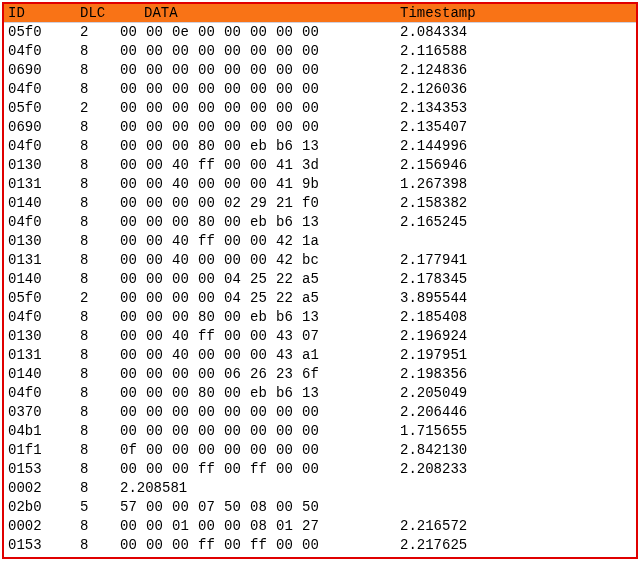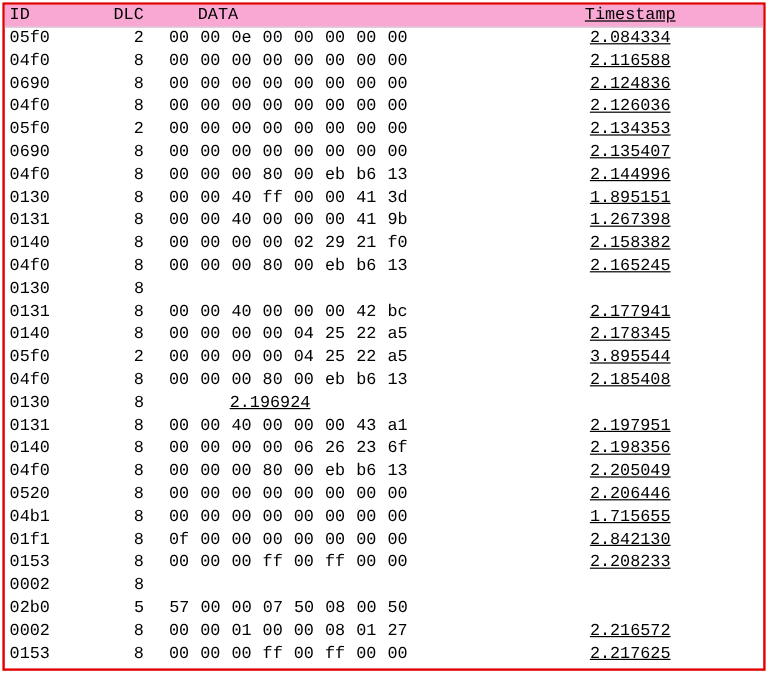--- a/index.html
+++ b/index.html
@@ -11,35 +11,35 @@
     width:640px;
   }
   .frame{
     border:2px solid #e00000;
     box-sizing:border-box;
     width:636px;
     margin:2px;
   }
   .hdr{
     display:flex;
-    background:#f9a8d4;
+    background:#f97316;
     padding:1px 0 1px 4px;
     border-bottom:1px solid #d0d0dc;
     white-space:pre;
   }
   .row{
     display:flex;
     padding:0 0 0 4px;
     white-space:pre;
     line-height:19px;
   }
   .c-id{width:72px;}
-  .c-dlc{width:40px;text-align:right;}
-  .c-data{width:280px;margin-left:21px;}
-  .c-ts{width:210px;text-align:center;padding-right:6px;text-decoration:underline;}
+  .c-dlc{width:40px;}
+  .c-data{width:280px;}
+  .c-ts{width:210px;text-align:left;padding-right:6px;}
   .hdr .c-data{padding-left:24px;box-sizing:border-box;}
   .byte{display:inline-block;width:26px;}
   #rows{padding-bottom:2px;}
 </style>
 </head>
 <body>
 
 <div class="frame">
   <div class="hdr">
     <span class="c-id">ID</span>
@@ -48,35 +48,35 @@
     <span class="c-ts">Timestamp</span>
   </div>
   <div id="rows">
       <div class="row"><span class="c-id">05f0</span><span class="c-dlc">2</span><span class="c-data"><span class="byte">00</span><span class="byte">00</span><span class="byte">0e</span><span class="byte">00</span><span class="byte">00</span><span class="byte">00</span><span class="byte">00</span><span class="byte">00</span></span><span class="c-ts">2.084334</span></div>
       <div class="row"><span class="c-id">04f0</span><span class="c-dlc">8</span><span class="c-data"><span class="byte">00</span><span class="byte">00</span><span class="byte">00</span><span class="byte">00</span><span class="byte">00</span><span class="byte">00</span><span class="byte">00</span><span class="byte">00</span></span><span class="c-ts">2.116588</span></div>
       <div class="row"><span class="c-id">0690</span><span class="c-dlc">8</span><span class="c-data"><span class="byte">00</span><span class="byte">00</span><span class="byte">00</span><span class="byte">00</span><span class="byte">00</span><span class="byte">00</span><span class="byte">00</span><span class="byte">00</span></span><span class="c-ts">2.124836</span></div>
       <div class="row"><span class="c-id">04f0</span><span class="c-dlc">8</span><span class="c-data"><span class="byte">00</span><span class="byte">00</span><span class="byte">00</span><span class="byte">00</span><span class="byte">00</span><span class="byte">00</span><span class="byte">00</span><span class="byte">00</span></span><span class="c-ts">2.126036</span></div>
       <div class="row"><span class="c-id">05f0</span><span class="c-dlc">2</span><span class="c-data"><span class="byte">00</span><span class="byte">00</span><span class="byte">00</span><span class="byte">00</span><span class="byte">00</span><span class="byte">00</span><span class="byte">00</span><span class="byte">00</span></span><span class="c-ts">2.134353</span></div>
       <div class="row"><span class="c-id">0690</span><span class="c-dlc">8</span><span class="c-data"><span class="byte">00</span><span class="byte">00</span><span class="byte">00</span><span class="byte">00</span><span class="byte">00</span><span class="byte">00</span><span class="byte">00</span><span class="byte">00</span></span><span class="c-ts">2.135407</span></div>
       <div class="row"><span class="c-id">04f0</span><span class="c-dlc">8</span><span class="c-data"><span class="byte">00</span><span class="byte">00</span><span class="byte">00</span><span class="byte">80</span><span class="byte">00</span><span class="byte">eb</span><span class="byte">b6</span><span class="byte">13</span></span><span class="c-ts">2.144996</span></div>
-      <div class="row"><span class="c-id">0130</span><span class="c-dlc">8</span><span class="c-data"><span class="byte">00</span><span class="byte">00</span><span class="byte">40</span><span class="byte">ff</span><span class="byte">00</span><span class="byte">00</span><span class="byte">41</span><span class="byte">3d</span></span><span class="c-ts">1.895151</span></div>
+      <div class="row"><span class="c-id">0130</span><span class="c-dlc">8</span><span class="c-data"><span class="byte">00</span><span class="byte">00</span><span class="byte">40</span><span class="byte">ff</span><span class="byte">00</span><span class="byte">00</span><span class="byte">41</span><span class="byte">3d</span></span><span class="c-ts">2.156946</span></div>
       <div class="row"><span class="c-id">0131</span><span class="c-dlc">8</span><span class="c-data"><span class="byte">00</span><span class="byte">00</span><span class="byte">40</span><span class="byte">00</span><span class="byte">00</span><span class="byte">00</span><span class="byte">41</span><span class="byte">9b</span></span><span class="c-ts">1.267398</span></div>
       <div class="row"><span class="c-id">0140</span><span class="c-dlc">8</span><span class="c-data"><span class="byte">00</span><span class="byte">00</span><span class="byte">00</span><span class="byte">00</span><span class="byte">02</span><span class="byte">29</span><span class="byte">21</span><span class="byte">f0</span></span><span class="c-ts">2.158382</span></div>
       <div class="row"><span class="c-id">04f0</span><span class="c-dlc">8</span><span class="c-data"><span class="byte">00</span><span class="byte">00</span><span class="byte">00</span><span class="byte">80</span><span class="byte">00</span><span class="byte">eb</span><span class="byte">b6</span><span class="byte">13</span></span><span class="c-ts">2.165245</span></div>
-      <div class="row"><span class="c-id">0130</span><span class="c-dlc">8</span></div>
+      <div class="row"><span class="c-id">0130</span><span class="c-dlc">8</span><span class="c-data"><span class="byte">00</span><span class="byte">00</span><span class="byte">40</span><span class="byte">ff</span><span class="byte">00</span><span class="byte">00</span><span class="byte">42</span><span class="byte">1a</span></span></div>
       <div class="row"><span class="c-id">0131</span><span class="c-dlc">8</span><span class="c-data"><span class="byte">00</span><span class="byte">00</span><span class="byte">40</span><span class="byte">00</span><span class="byte">00</span><span class="byte">00</span><span class="byte">42</span><span class="byte">bc</span></span><span class="c-ts">2.177941</span></div>
       <div class="row"><span class="c-id">0140</span><span class="c-dlc">8</span><span class="c-data"><span class="byte">00</span><span class="byte">00</span><span class="byte">00</span><span class="byte">00</span><span class="byte">04</span><span class="byte">25</span><span class="byte">22</span><span class="byte">a5</span></span><span class="c-ts">2.178345</span></div>
       <div class="row"><span class="c-id">05f0</span><span class="c-dlc">2</span><span class="c-data"><span class="byte">00</span><span class="byte">00</span><span class="byte">00</span><span class="byte">00</span><span class="byte">04</span><span class="byte">25</span><span class="byte">22</span><span class="byte">a5</span></span><span class="c-ts">3.895544</span></div>
       <div class="row"><span class="c-id">04f0</span><span class="c-dlc">8</span><span class="c-data"><span class="byte">00</span><span class="byte">00</span><span class="byte">00</span><span class="byte">80</span><span class="byte">00</span><span class="byte">eb</span><span class="byte">b6</span><span class="byte">13</span></span><span class="c-ts">2.185408</span></div>
-      <div class="row"><span class="c-id">0130</span><span class="c-dlc">8</span><span class="c-ts">2.196924</span></div>
+      <div class="row"><span class="c-id">0130</span><span class="c-dlc">8</span><span class="c-data"><span class="byte">00</span><span class="byte">00</span><span class="byte">40</span><span class="byte">ff</span><span class="byte">00</span><span class="byte">00</span><span class="byte">43</span><span class="byte">07</span></span><span class="c-ts">2.196924</span></div>
       <div class="row"><span class="c-id">0131</span><span class="c-dlc">8</span><span class="c-data"><span class="byte">00</span><span class="byte">00</span><span class="byte">40</span><span class="byte">00</span><span class="byte">00</span><span class="byte">00</span><span class="byte">43</span><span class="byte">a1</span></span><span class="c-ts">2.197951</span></div>
       <div class="row"><span class="c-id">0140</span><span class="c-dlc">8</span><span class="c-data"><span class="byte">00</span><span class="byte">00</span><span class="byte">00</span><span class="byte">00</span><span class="byte">06</span><span class="byte">26</span><span class="byte">23</span><span class="byte">6f</span></span><span class="c-ts">2.198356</span></div>
       <div class="row"><span class="c-id">04f0</span><span class="c-dlc">8</span><span class="c-data"><span class="byte">00</span><span class="byte">00</span><span class="byte">00</span><span class="byte">80</span><span class="byte">00</span><span class="byte">eb</span><span class="byte">b6</span><span class="byte">13</span></span><span class="c-ts">2.205049</span></div>
-      <div class="row"><span class="c-id">0520</span><span class="c-dlc">8</span><span class="c-data"><span class="byte">00</span><span class="byte">00</span><span class="byte">00</span><span class="byte">00</span><span class="byte">00</span><span class="byte">00</span><span class="byte">00</span><span class="byte">00</span></span><span class="c-ts">2.206446</span></div>
+      <div class="row"><span class="c-id">0370</span><span class="c-dlc">8</span><span class="c-data"><span class="byte">00</span><span class="byte">00</span><span class="byte">00</span><span class="byte">00</span><span class="byte">00</span><span class="byte">00</span><span class="byte">00</span><span class="byte">00</span></span><span class="c-ts">2.206446</span></div>
       <div class="row"><span class="c-id">04b1</span><span class="c-dlc">8</span><span class="c-data"><span class="byte">00</span><span class="byte">00</span><span class="byte">00</span><span class="byte">00</span><span class="byte">00</span><span class="byte">00</span><span class="byte">00</span><span class="byte">00</span></span><span class="c-ts">1.715655</span></div>
       <div class="row"><span class="c-id">01f1</span><span class="c-dlc">8</span><span class="c-data"><span class="byte">0f</span><span class="byte">00</span><span class="byte">00</span><span class="byte">00</span><span class="byte">00</span><span class="byte">00</span><span class="byte">00</span><span class="byte">00</span></span><span class="c-ts">2.842130</span></div>
       <div class="row"><span class="c-id">0153</span><span class="c-dlc">8</span><span class="c-data"><span class="byte">00</span><span class="byte">00</span><span class="byte">00</span><span class="byte">ff</span><span class="byte">00</span><span class="byte">ff</span><span class="byte">00</span><span class="byte">00</span></span><span class="c-ts">2.208233</span></div>
-      <div class="row"><span class="c-id">0002</span><span class="c-dlc">8</span></div>
+      <div class="row"><span class="c-id">0002</span><span class="c-dlc">8</span><span class="c-ts">2.208581</span></div>
       <div class="row"><span class="c-id">02b0</span><span class="c-dlc">5</span><span class="c-data"><span class="byte">57</span><span class="byte">00</span><span class="byte">00</span><span class="byte">07</span><span class="byte">50</span><span class="byte">08</span><span class="byte">00</span><span class="byte">50</span></span></div>
       <div class="row"><span class="c-id">0002</span><span class="c-dlc">8</span><span class="c-data"><span class="byte">00</span><span class="byte">00</span><span class="byte">01</span><span class="byte">00</span><span class="byte">00</span><span class="byte">08</span><span class="byte">01</span><span class="byte">27</span></span><span class="c-ts">2.216572</span></div>
       <div class="row"><span class="c-id">0153</span><span class="c-dlc">8</span><span class="c-data"><span class="byte">00</span><span class="byte">00</span><span class="byte">00</span><span class="byte">ff</span><span class="byte">00</span><span class="byte">ff</span><span class="byte">00</span><span class="byte">00</span></span><span class="c-ts">2.217625</span></div>
     </div>
 </div>
 
 </body></html>

